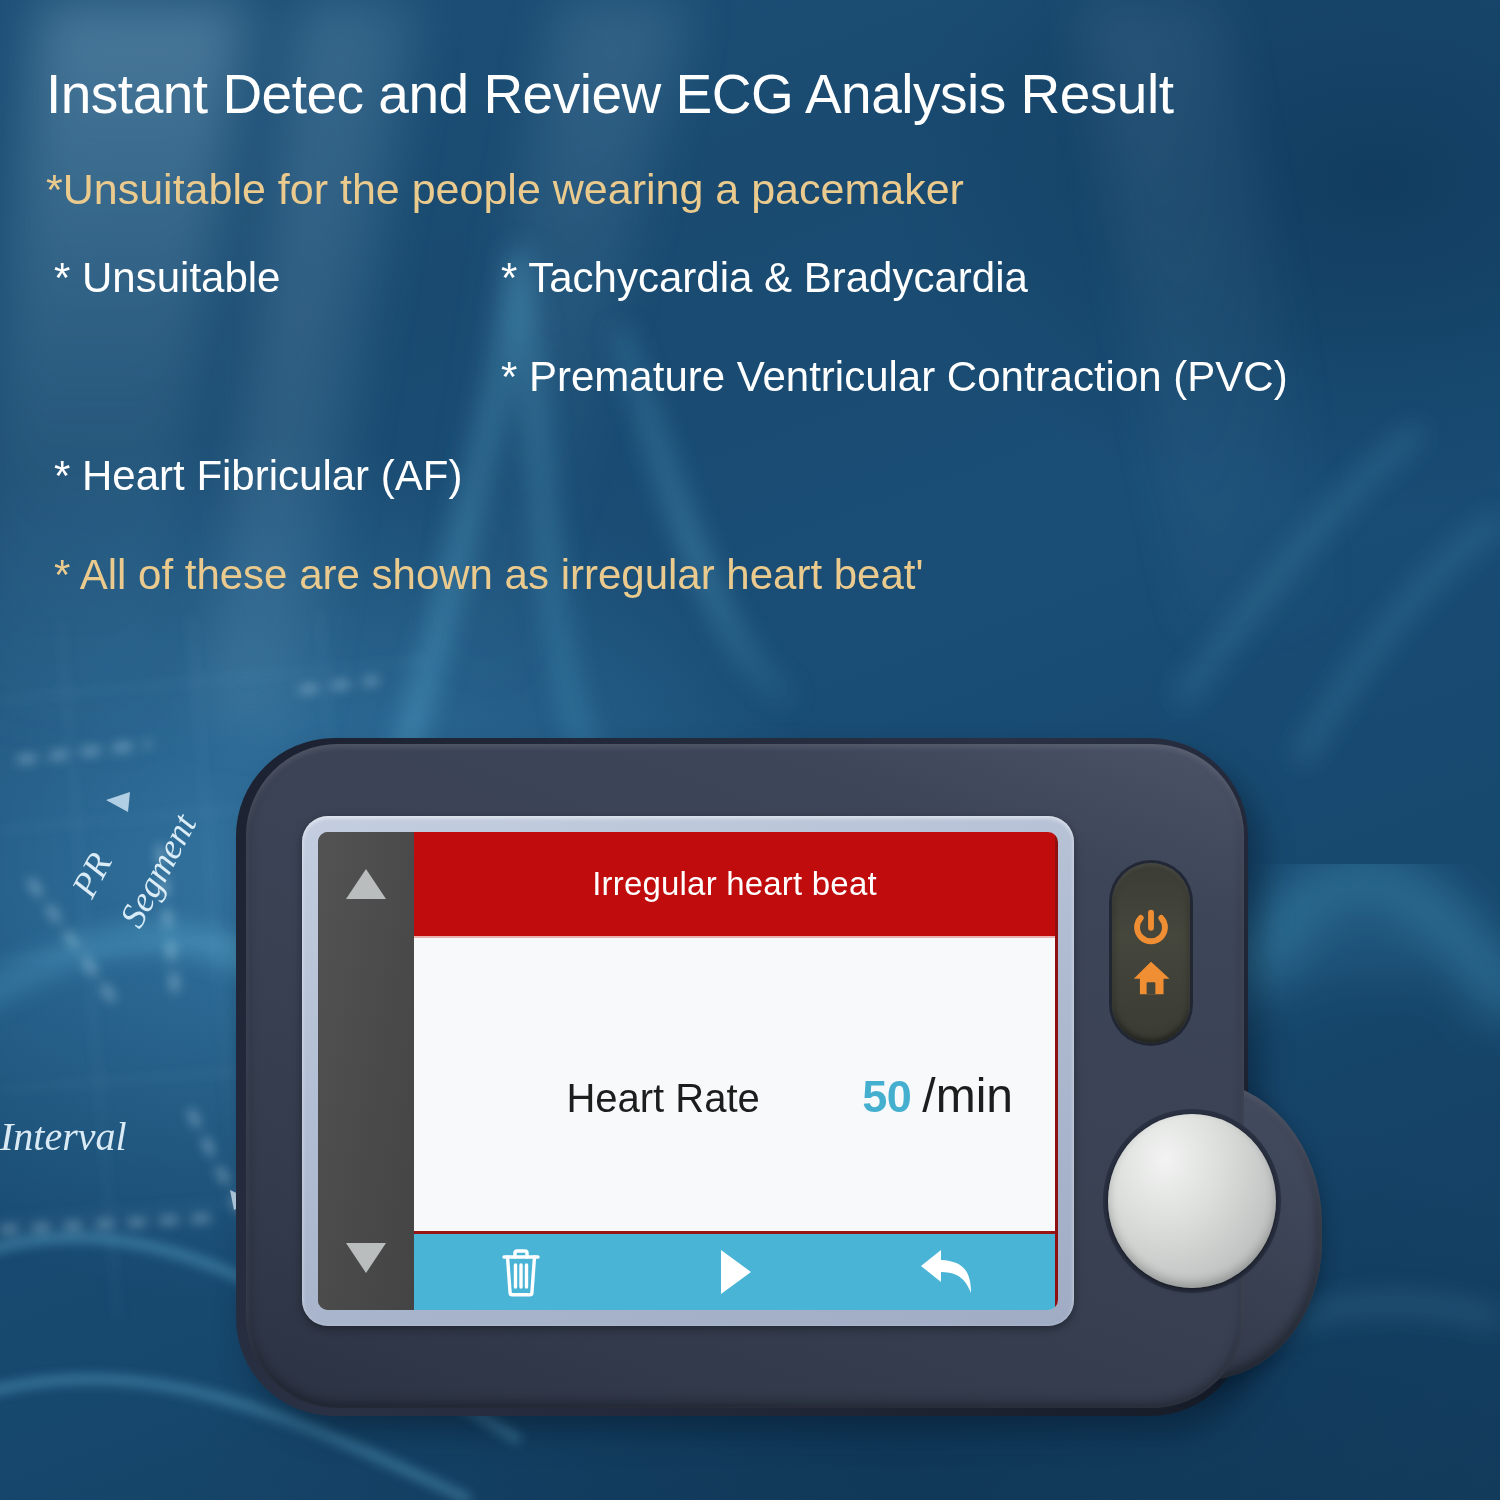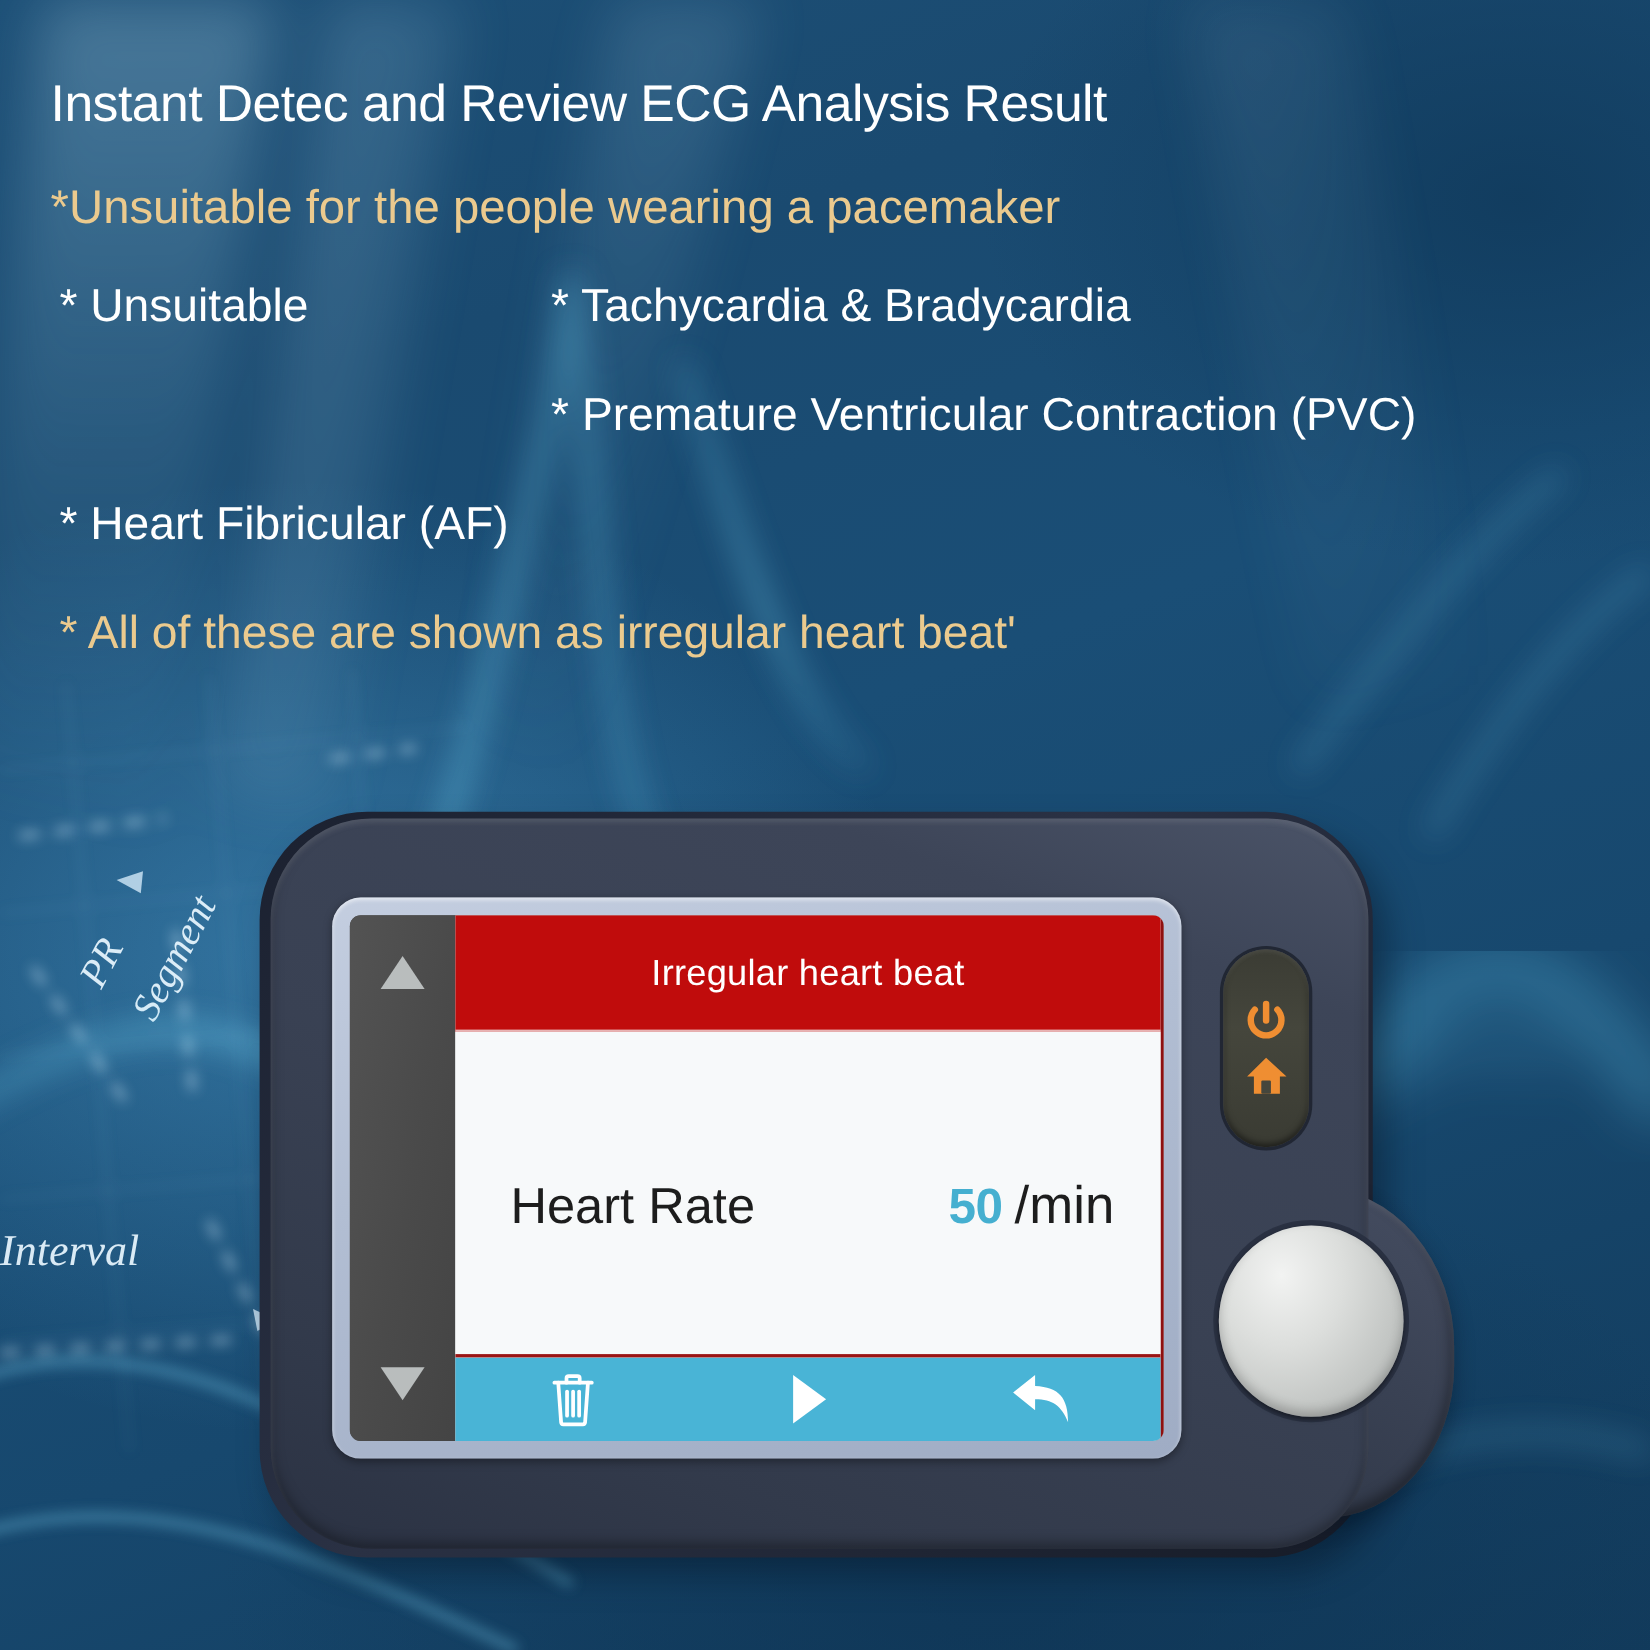--- a/index.html
+++ b/index.html
@@ -29,21 +29,21 @@
 
   
   .headline {
     position: absolute;
     left: 46px;
     top: 62px;
     width: 1420px;
   }
   .title {
     color: #ffffff;
-    font-size: 47px;
+    font-size: 55px;
     line-height: 64px;
     letter-spacing: -0.5px;
     white-space: nowrap;
   }
   .subtitle {
     color: #ebca8e;
     font-size: 43px;
     line-height: 52px;
     margin-top: 37px;
     white-space: nowrap;
@@ -145,20 +145,21 @@
   .bezel {
     position: absolute;
     left: 74px; top: 88px;
     width: 772px; height: 510px;
     border-radius: 26px;
     background: linear-gradient(165deg, #c4cee0 0%, #b2bed3 40%, #9facc4 100%);
     box-shadow: inset 0 2px 4px rgba(255,255,255,0.6),
                 0 3px 8px rgba(0,0,0,0.35);
     padding: 16px;
     box-sizing: border-box;
+    text-align: center;
   }
   .screen-area {
     position: relative;
     width: 100%; height: 100%;
     border-radius: 10px;
     overflow: hidden;
     display: flex;
     background: #4b4b4b;
   }
   
@@ -205,21 +206,21 @@
     left: 0; right: 0;
     top: 50%;
     transform: translateY(-52%);
     display: flex;
     align-items: baseline;
     padding: 0 42px 0 50px;
     box-sizing: border-box;
   }
   .hr-label {
     color: #1d1d1d;
-    font-size: 46px;
+    font-size: 40px;
     flex: 1 1 auto;
   }
   .hr-value {
     color: #45afd0;
     font-size: 45px;
     font-weight: bold;
     letter-spacing: -0.5px;
     margin-top: 28px;
   }
   .hr-unit {

